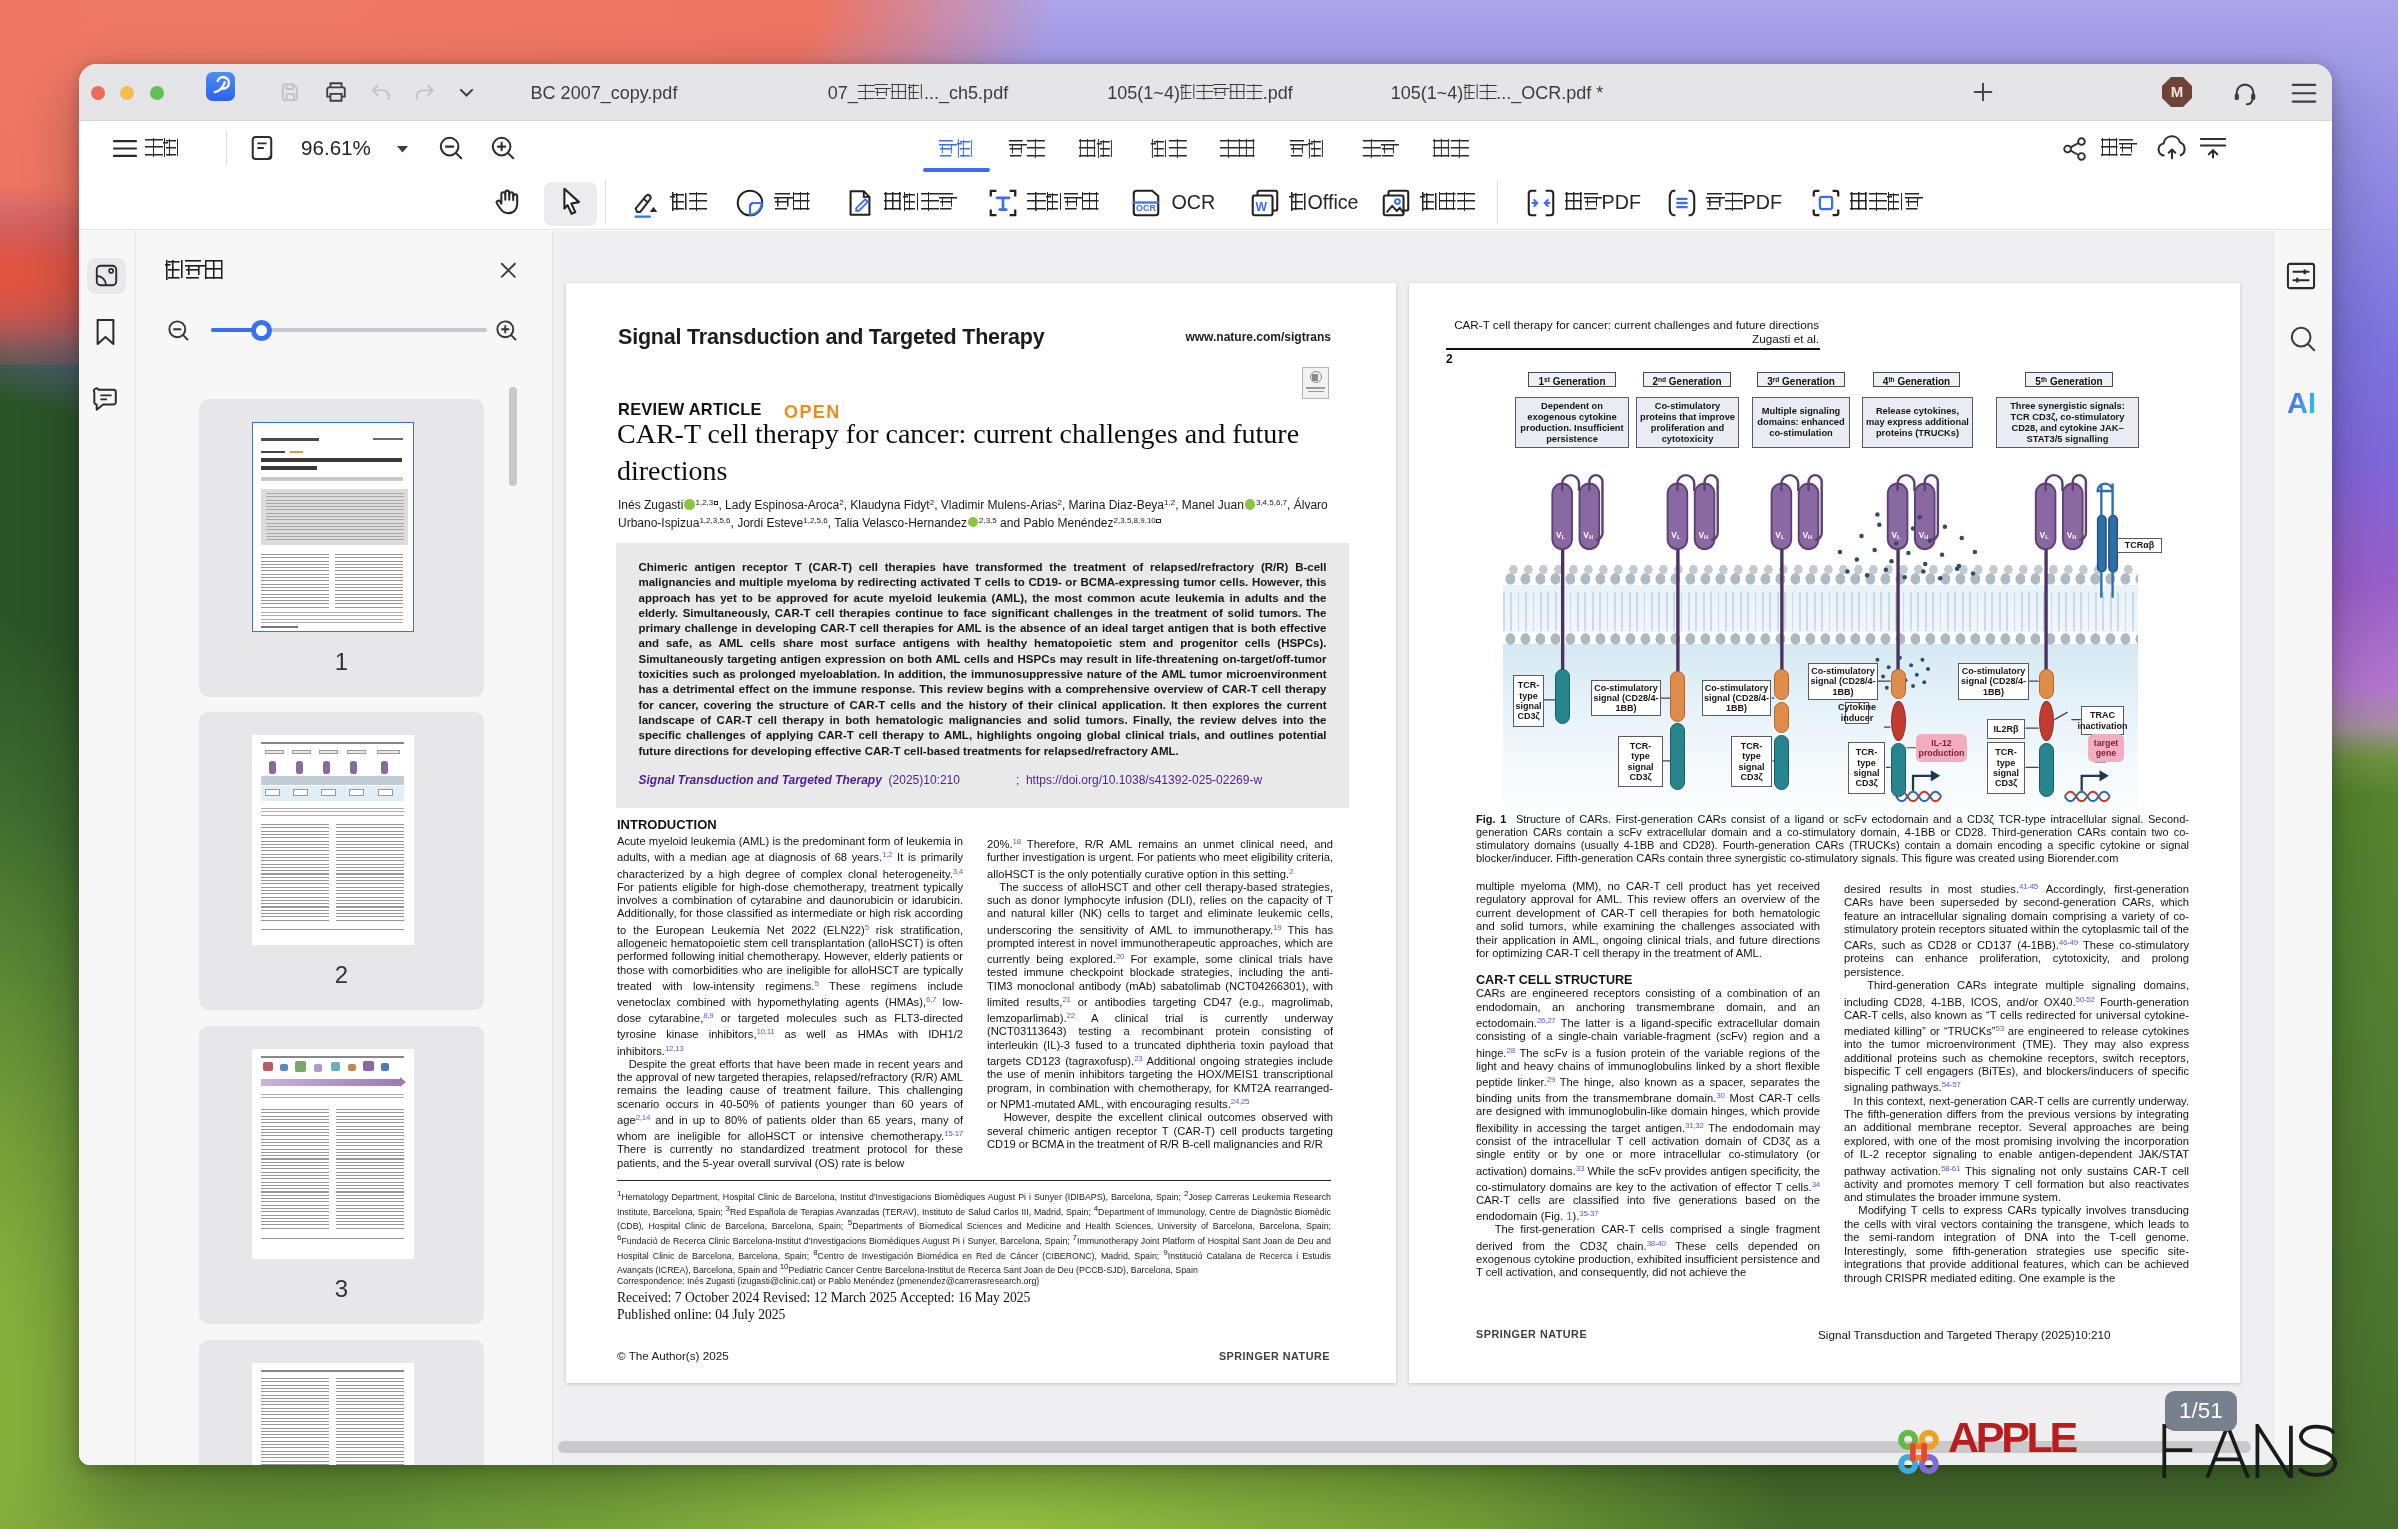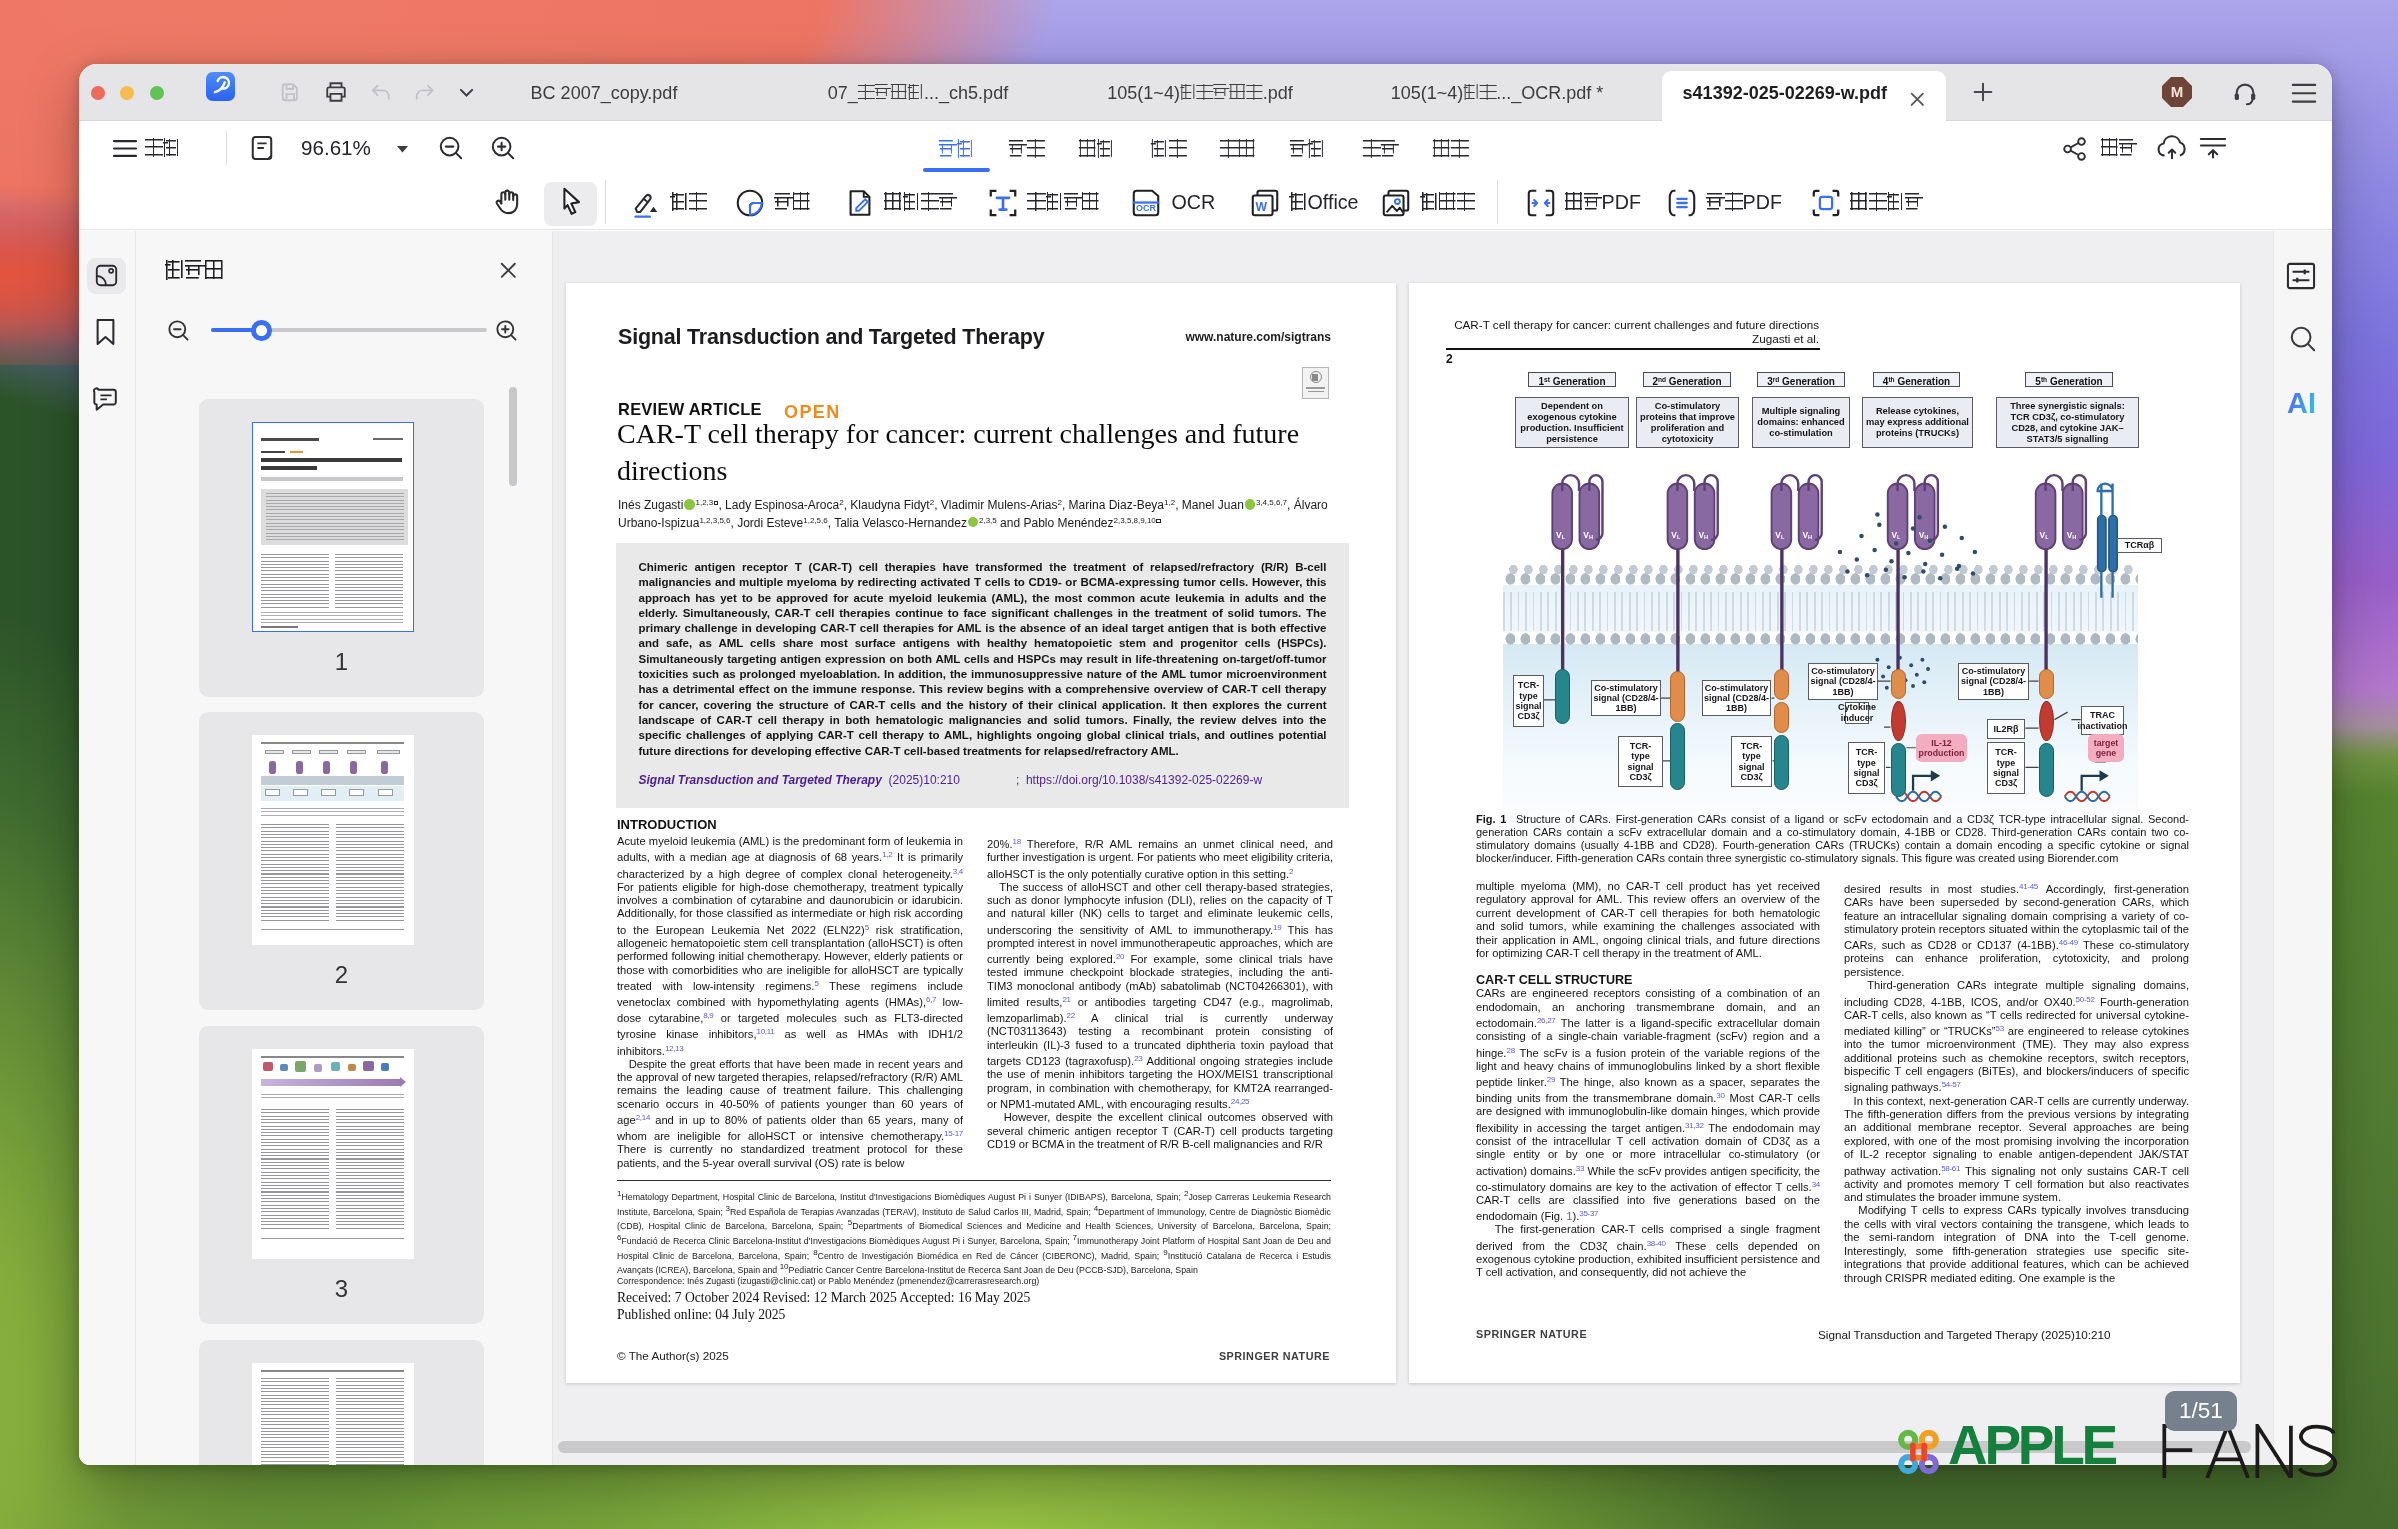--- a/index.html
+++ b/index.html
@@ -80,26 +80,20 @@
               <stop offset="1" stop-color="#2b63ee"></stop>
             </linearGradient>
           </defs>
           <rect width="31" height="31" rx="7" fill="url(#agr)"></rect>
           <path d="M9.5 21.5 c5-1.5 9-5.5 10.5-10.5 M12.5 9.5 a6.2 6.2 0 1 1 6 8.3" fill="none" stroke="#fff" stroke-width="2.6" stroke-linecap="round"></path>
         </svg></div>
     <div class="tabtitle" style="left:525px">BC 2007_copy.pdf</div>
     <div class="tabtitle" style="left:839px">07_<i class="k k1"></i><i class="k k3"></i><i class="k k2"></i><i class="k k4"></i>..._ch5.pdf</div>
     <div class="tabtitle" style="left:1121px">105(1~4)<i class="k k4"></i><i class="k k1"></i><i class="k k3"></i><i class="k k2"></i><i class="k k1"></i>.pdf</div>
     <div class="tabtitle" style="left:1418px">105(1~4)<i class="k k4"></i><i class="k k1"></i>..._OCR.pdf *</div>
-    <div id="activetab">
-        <span>s41392-025-02269-w.pdf</span>
-      <svg style="position:absolute;left:245px;top:18px" width="20.6" height="20.6" viewBox="0 0 22 22">
-          <path d="M5 5 L17 17 M17 5 L5 17" stroke="#55555a" stroke-width="2" stroke-linecap="round"></path>
-        </svg>
-    </div>
     <svg style="position:absolute;left:200px;top:17px" width="22.5" height="22.5" viewBox="0 0 24 24">
         <path d="M6 3.5h9l4 4V18a2.5 2.5 0 0 1-2.5 2.5h-10A2.5 2.5 0 0 1 4 18V6A2.5 2.5 0 0 1 6 3.5z M8 3.5v5h7v-5 M8 20v-6h8v6" fill="none" stroke="#c3c3c7" stroke-width="2"></path>
       </svg>
     <svg style="position:absolute;left:245px;top:16px" width="24" height="24" viewBox="0 0 26 26">
         <path d="M7 8V3.5h12V8 M7 18h-3.5v-8a2 2 0 0 1 2-2h15a2 2 0 0 1 2 2v8H19 M7 15h12v7.5H7z" fill="none" stroke="#3e3e42" stroke-width="2"></path>
       </svg>
     <svg style="position:absolute;left:291px;top:18px" width="22.5" height="20.6" viewBox="0 0 24 22">
         <path d="M8 4 L3 9 L8 14 M3 9 h11a6 6 0 0 1 6 6v3" fill="none" stroke="#c3c3c7" stroke-width="2" stroke-linecap="round" stroke-linejoin="round"></path>
       </svg>
     <svg style="position:absolute;left:334px;top:18px" width="22.5" height="20.6" viewBox="0 0 24 22">
@@ -569,21 +563,21 @@
 <svg style="position:absolute;left:6.6px;top:6.6px" width="45" height="50" viewBox="0 0 48 53">
 <g fill="none" stroke-linecap="round">
 <circle cx="13" cy="13.5" r="7.5" stroke="#62b944" stroke-width="6.5"></circle>
 <circle cx="35" cy="13.5" r="7.5" stroke="#f0a01f" stroke-width="6.5"></circle>
 <circle cx="13" cy="39.5" r="7.5" stroke="#3fa9dc" stroke-width="6.5"></circle>
 <circle cx="35" cy="39.5" r="7.5" stroke="#7f6ad6" stroke-width="6.5"></circle>
 <path d="M17 20.5 H31 M17 32.5 H31" stroke="#ef7a30" stroke-width="6"></path>
 <path d="M18 19.5 V33.5 M30 19.5 V33.5" stroke="#e8452c" stroke-width="6"></path>
 </g>
     </svg>
-<div style="position:absolute;left:59px;top:-6.6px;font-size:55px;font-weight:800;letter-spacing:-3.3px;color:#15803d;font-family:'Liberation Sans',sans-serif">APPLE</div>
+<div style="position:absolute;left:59px;top:-6.6px;font-size:43px;font-weight:800;letter-spacing:-3.3px;color:#b91c1c;font-family:'Liberation Sans',sans-serif">APPLE</div>
 <svg style="position:absolute;left:269px;top:3.7px" width="183" height="54" viewBox="0 0 195 58">
 <g fill="none" stroke="#1d1b1a" stroke-width="4">
 <path d="M6 58 V2 H44 M6 28 H36"></path>
 <path d="M52 58 L74 2 L96 58 M61 38 H87"></path>
 <path d="M106 58 V2 L142 58 V2"></path>
 <path d="M188 10 C 184 2 162 0 155 8 C 148 17 158 23 170 27 C 182 31 194 37 188 47 C 182 57 158 57 151 48"></path>
 </g>
     </svg>
 </div>
 

